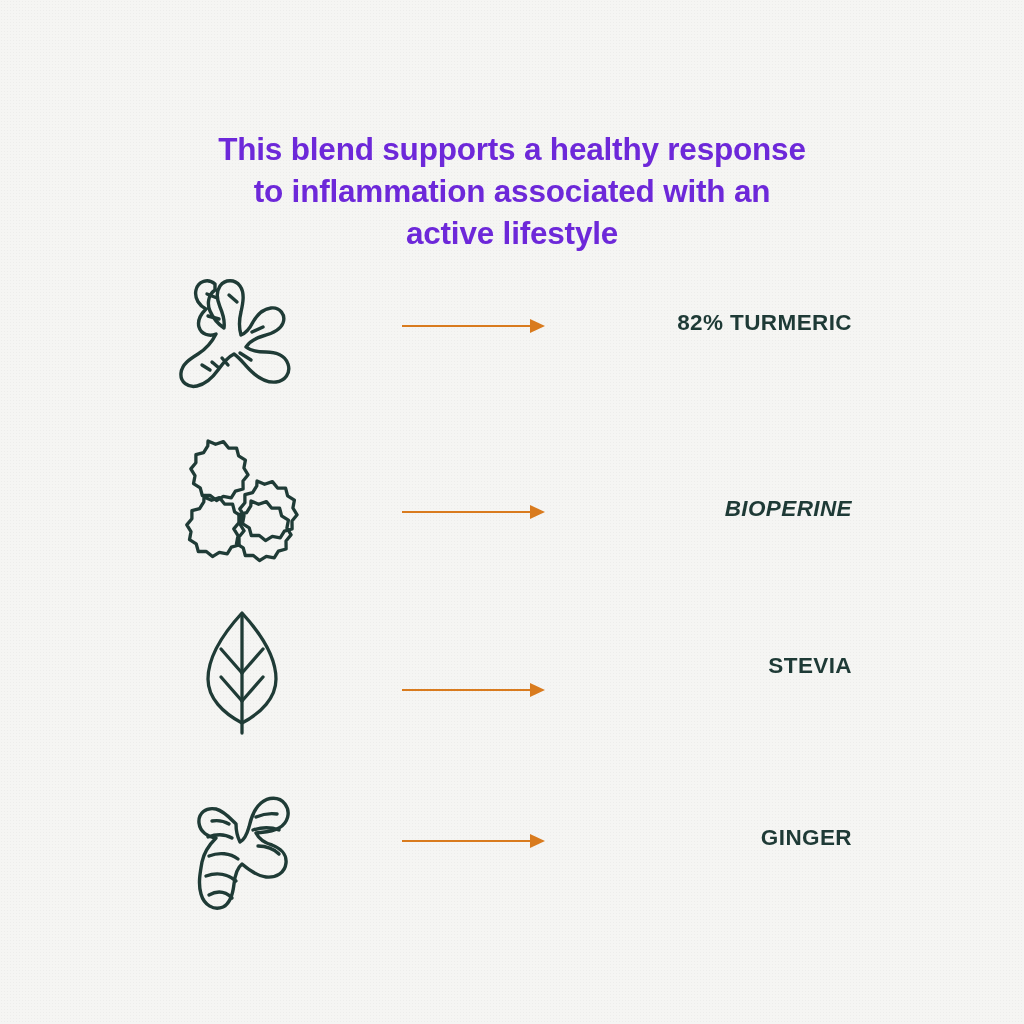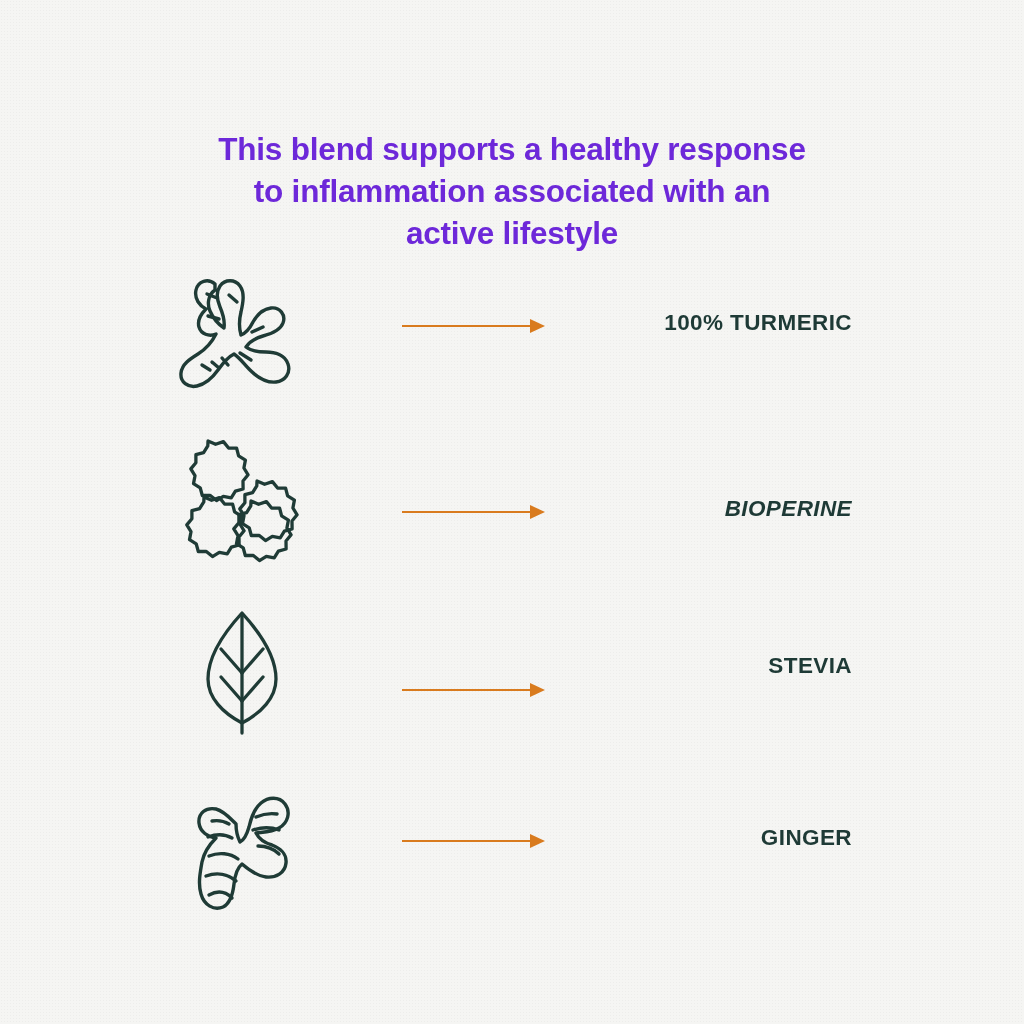--- a/index.html
+++ b/index.html
@@ -126,21 +126,21 @@
       </svg>
     </span>
 
     <span class="arrow-box" style="top:-9px;">
       <svg width="145" height="18" viewBox="0 0 145 18" fill="none">
         <line x1="0" y1="9" x2="131" y2="9" stroke="#d97b1e" stroke-width="2.1"></line>
         <path d="M128 2 L143 9 L128 16 Z" fill="#d97b1e"></path>
       </svg>
     </span>
 
-    <div class="label" style="top:-16px;">100% TURMERIC</div>
+    <div class="label" style="top:-16px;">82% TURMERIC</div>
   </div>
 
   <div class="row" style="top:512px;">
 
     <span class="icon-box" style="left:182px; top:-77px;">
       <svg width="118" height="128" viewBox="0 0 118 128" fill="none" stroke="#1f3b36" stroke-width="3.3" stroke-linejoin="round">
 
         <path d="M26 6 L33.6 9.3 L41.4 6.6 L46.6 13 L54.6 13.1 L56.6 20.9
                  L63.4 25.1 L61.9 33 L66.1 39.8 L61 46
                  L61.1 54 L53.4 56.1 L49.2 62.8 L41.3 61.3

